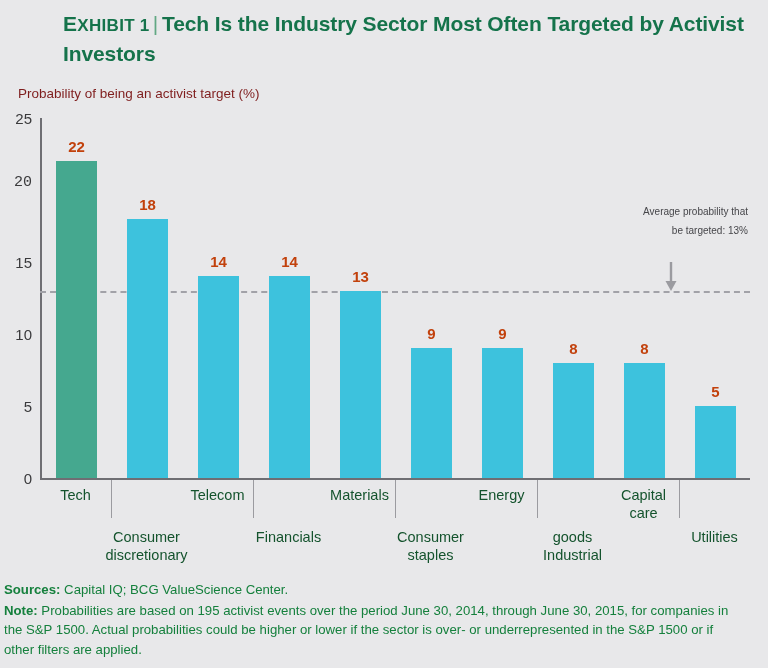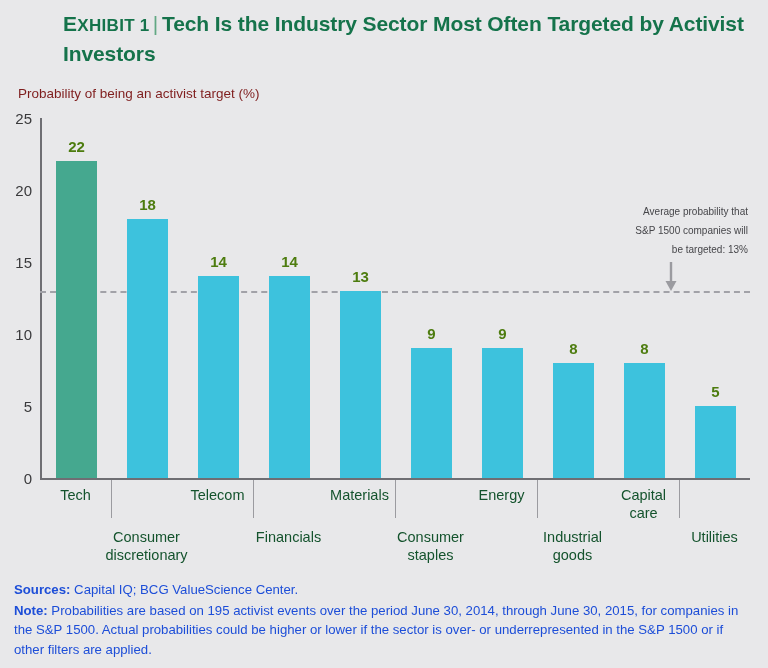--- a/index.html
+++ b/index.html
@@ -117,21 +117,21 @@
     left: 14px;
     width: 41px;
   }
   .bar-value {
     position: absolute;
     left: 0;
     width: 68px;
     text-align: center;
     font-size: 15px;
     font-weight: bold;
-    color: #4d7c0f;
+    color: #c2410c;
   }
 
   
   .annotation {
     position: absolute;
     left: 552px;
     top: 202px;
     width: 196px;
     text-align: right;
     font-size: 10px;
@@ -168,26 +168,26 @@
     position: absolute;
     top: 0;
     width: 1px;
     height: 38px;
     background: #9b9ba0;
   }
 
   
   .footnotes {
     position: absolute;
-    left: 14px;
+    left: 4px;
     top: 580px;
     width: 730px;
     font-size: 13.2px;
     line-height: 19.5px;
-    color: #1d4ed8;
+    color: #15803d;
   }
   .footnotes b { font-weight: bold; }
   .fn-note { margin-top: 1px; }
 </style>
 </head>
 <body>
 
 <div class="title-block">
   <div class="title-line">
     <span class="exhibit-label"><span class="cap">E</span><span>XHIBIT 1</span></span><span class="title-sep">|</span><span>Tech Is the Industry Sector Most Often Targeted by Activist Investors</span>
@@ -197,21 +197,21 @@
 <div class="axis-caption">Probability of being an activist target (%)</div>
 
 <div class="plot">
   <div class="y-axis-line"></div>
   <div class="x-axis-line"></div>
   <div id="yticks">
       <div class="ytick" style="top: 360px;">0</div>
       <div class="ytick" style="top: 288px;">5</div>
       <div class="ytick" style="top: 216px;">10</div>
       <div class="ytick" style="top: 144px;">15</div>
-      <div class="ytick" style="top: 72px;">20</div>
+      <div class="ytick" style="top: 64px; font-family: Liberation Mono, monospace;">20</div>
       <div class="ytick" style="top: 0px;">25</div>
     </div>
   <div class="avg-line" id="avgline" style="top: 172.8px;"></div>
   <div class="bars" id="bars">
       <div class="bar-slot" style="left: 1px; width: 71px;">
         <div class="bar" title="Tech: 22" style="height: 316.8px; background: rgb(69, 168, 143); left: 15px;"></div>
         <div class="bar-value" style="width: 71px; top: 20.2px;">22</div>
       </div>
       <div class="bar-slot" style="left: 72px; width: 71px;">
         <div class="bar" title="Consumer discretionary: 18" style="height: 259.2px; background: rgb(61, 194, 221); left: 15px;"></div>
@@ -247,21 +247,20 @@
       </div>
       <div class="bar-slot" style="left: 640px; width: 71px;">
         <div class="bar" title="Utilities: 5" style="height: 72px; background: rgb(61, 194, 221); left: 15px;"></div>
         <div class="bar-value" style="width: 71px; top: 265px;">5</div>
       </div>
     </div>
 </div>
 
 <div class="annotation">
   <div>Average probability that</div>
-  <div>S&amp;P 1500 companies will</div>
   <div>be targeted: 13%</div>
 </div>
 <svg class="arrow" viewBox="0 0 14 30">
   <line x1="7" y1="0" x2="7" y2="21" stroke="#9b9ba0" stroke-width="2.4"></line>
   <polygon points="7,29 1.5,19 12.5,19" fill="#9b9ba0"></polygon>
 </svg>
 
 <div class="xlabels" id="xlabels">
     <div class="xlabel row1" style="left: -24.5px;">
       <div>Tech</div>
@@ -280,22 +279,22 @@
       <div>Materials</div>
     </div>
     <div class="xlabel row2" style="left: 330.5px;">
       <div>Consumer</div>
       <div>staples</div>
     </div>
     <div class="xlabel row1" style="left: 401.5px;">
       <div>Energy</div>
     </div>
     <div class="xlabel row2" style="left: 472.5px;">
+      <div>goods</div>
       <div>Industrial</div>
-      <div>goods</div>
     </div>
     <div class="xlabel row1" style="left: 543.5px;">
       <div>Capital</div>
       <div>care</div>
     </div>
     <div class="xlabel row2" style="left: 614.5px;">
       <div>Utilities</div>
     </div>
     <div class="xsep" style="left: 71px;"></div>
     <div class="xsep" style="left: 213px;"></div>

